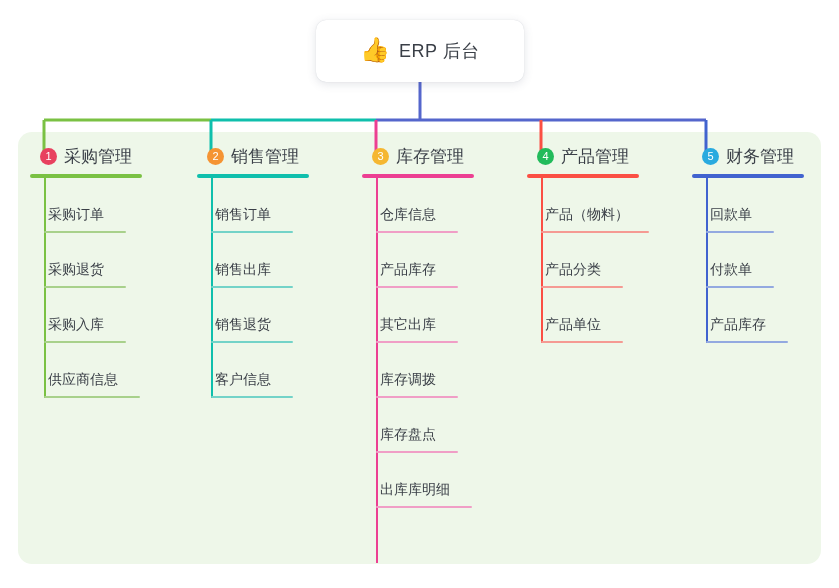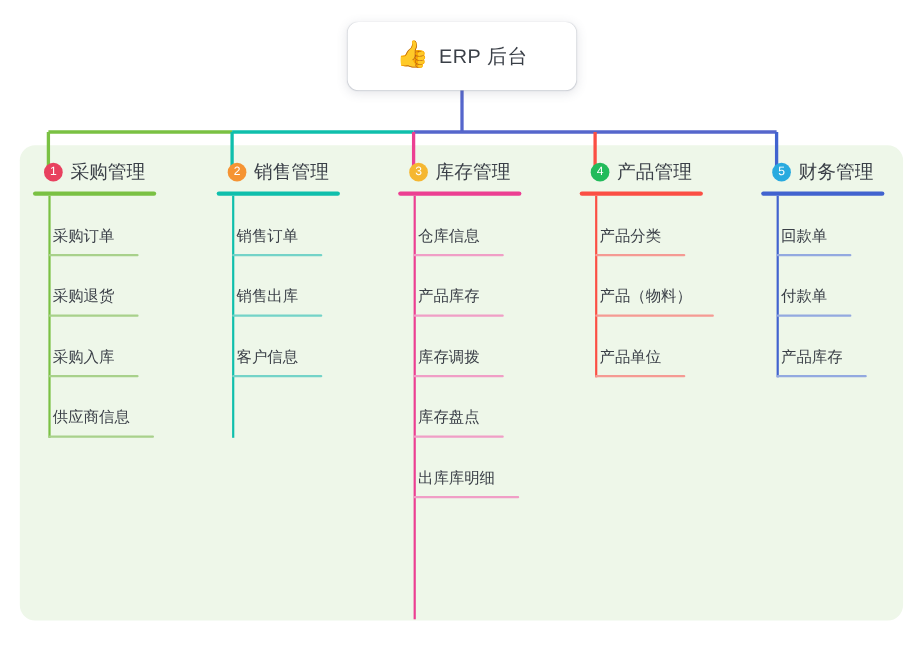--- a/index.html
+++ b/index.html
@@ -199,20 +199,24 @@
           <div class="spine" style="background: rgb(15, 191, 172); height: 220px;"></div>
           <div class="child">
             <span class="child-label">销售订单</span>
             <div class="child-rule" style="width: 82px; background: rgb(115, 211, 200);"></div>
           </div>
           <div class="child">
             <span class="child-label">销售出库</span>
             <div class="child-rule" style="width: 82px; background: rgb(115, 211, 200);"></div>
           </div>
           <div class="child">
+            <span class="child-label">销售退货</span>
+            <div class="child-rule" style="width: 82px; background: rgb(115, 211, 200);"></div>
+          </div>
+          <div class="child">
             <span class="child-label">客户信息</span>
             <div class="child-rule" style="width: 82px; background: rgb(115, 211, 200);"></div>
           </div>
         </div>
       </div>
       <div class="column" style="left: 362px;">
         <div class="col-head">
           <span class="badge" style="background: rgb(245, 183, 49);">3</span>
           <span class="col-title">库存管理</span>
         </div>
@@ -221,20 +225,24 @@
           <div class="spine" style="background: rgb(236, 63, 146); height: 385px;"></div>
           <div class="child">
             <span class="child-label">仓库信息</span>
             <div class="child-rule" style="width: 82px; background: rgb(240, 158, 198);"></div>
           </div>
           <div class="child">
             <span class="child-label">产品库存</span>
             <div class="child-rule" style="width: 82px; background: rgb(240, 158, 198);"></div>
           </div>
           <div class="child">
+            <span class="child-label">其它出库</span>
+            <div class="child-rule" style="width: 82px; background: rgb(240, 158, 198);"></div>
+          </div>
+          <div class="child">
             <span class="child-label">库存调拨</span>
             <div class="child-rule" style="width: 82px; background: rgb(240, 158, 198);"></div>
           </div>
           <div class="child">
             <span class="child-label">库存盘点</span>
             <div class="child-rule" style="width: 82px; background: rgb(240, 158, 198);"></div>
           </div>
           <div class="child">
             <span class="child-label">出库库明细</span>
             <div class="child-rule" style="width: 96px; background: rgb(240, 158, 198);"></div>
@@ -243,28 +251,28 @@
       </div>
       <div class="column" style="left: 527px;">
         <div class="col-head">
           <span class="badge" style="background: rgb(34, 187, 91);">4</span>
           <span class="col-title">产品管理</span>
         </div>
         <div class="head-rule" style="width: 112px; background: rgb(251, 79, 68);"></div>
         <div class="children">
           <div class="spine" style="background: rgb(251, 79, 68); height: 165px;"></div>
           <div class="child">
+            <span class="child-label">产品（物料）</span>
+            <div class="child-rule" style="width: 108px; background: rgb(245, 154, 147);"></div>
+          </div>
+          <div class="child">
             <span class="child-label">产品分类</span>
             <div class="child-rule" style="width: 82px; background: rgb(245, 154, 147);"></div>
           </div>
           <div class="child">
-            <span class="child-label">产品（物料）</span>
-            <div class="child-rule" style="width: 108px; background: rgb(245, 154, 147);"></div>
-          </div>
-          <div class="child">
             <span class="child-label">产品单位</span>
             <div class="child-rule" style="width: 82px; background: rgb(245, 154, 147);"></div>
           </div>
         </div>
       </div>
       <div class="column" style="left: 692px;">
         <div class="col-head">
           <span class="badge" style="background: rgb(41, 170, 223);">5</span>
           <span class="col-title">财务管理</span>
         </div>

